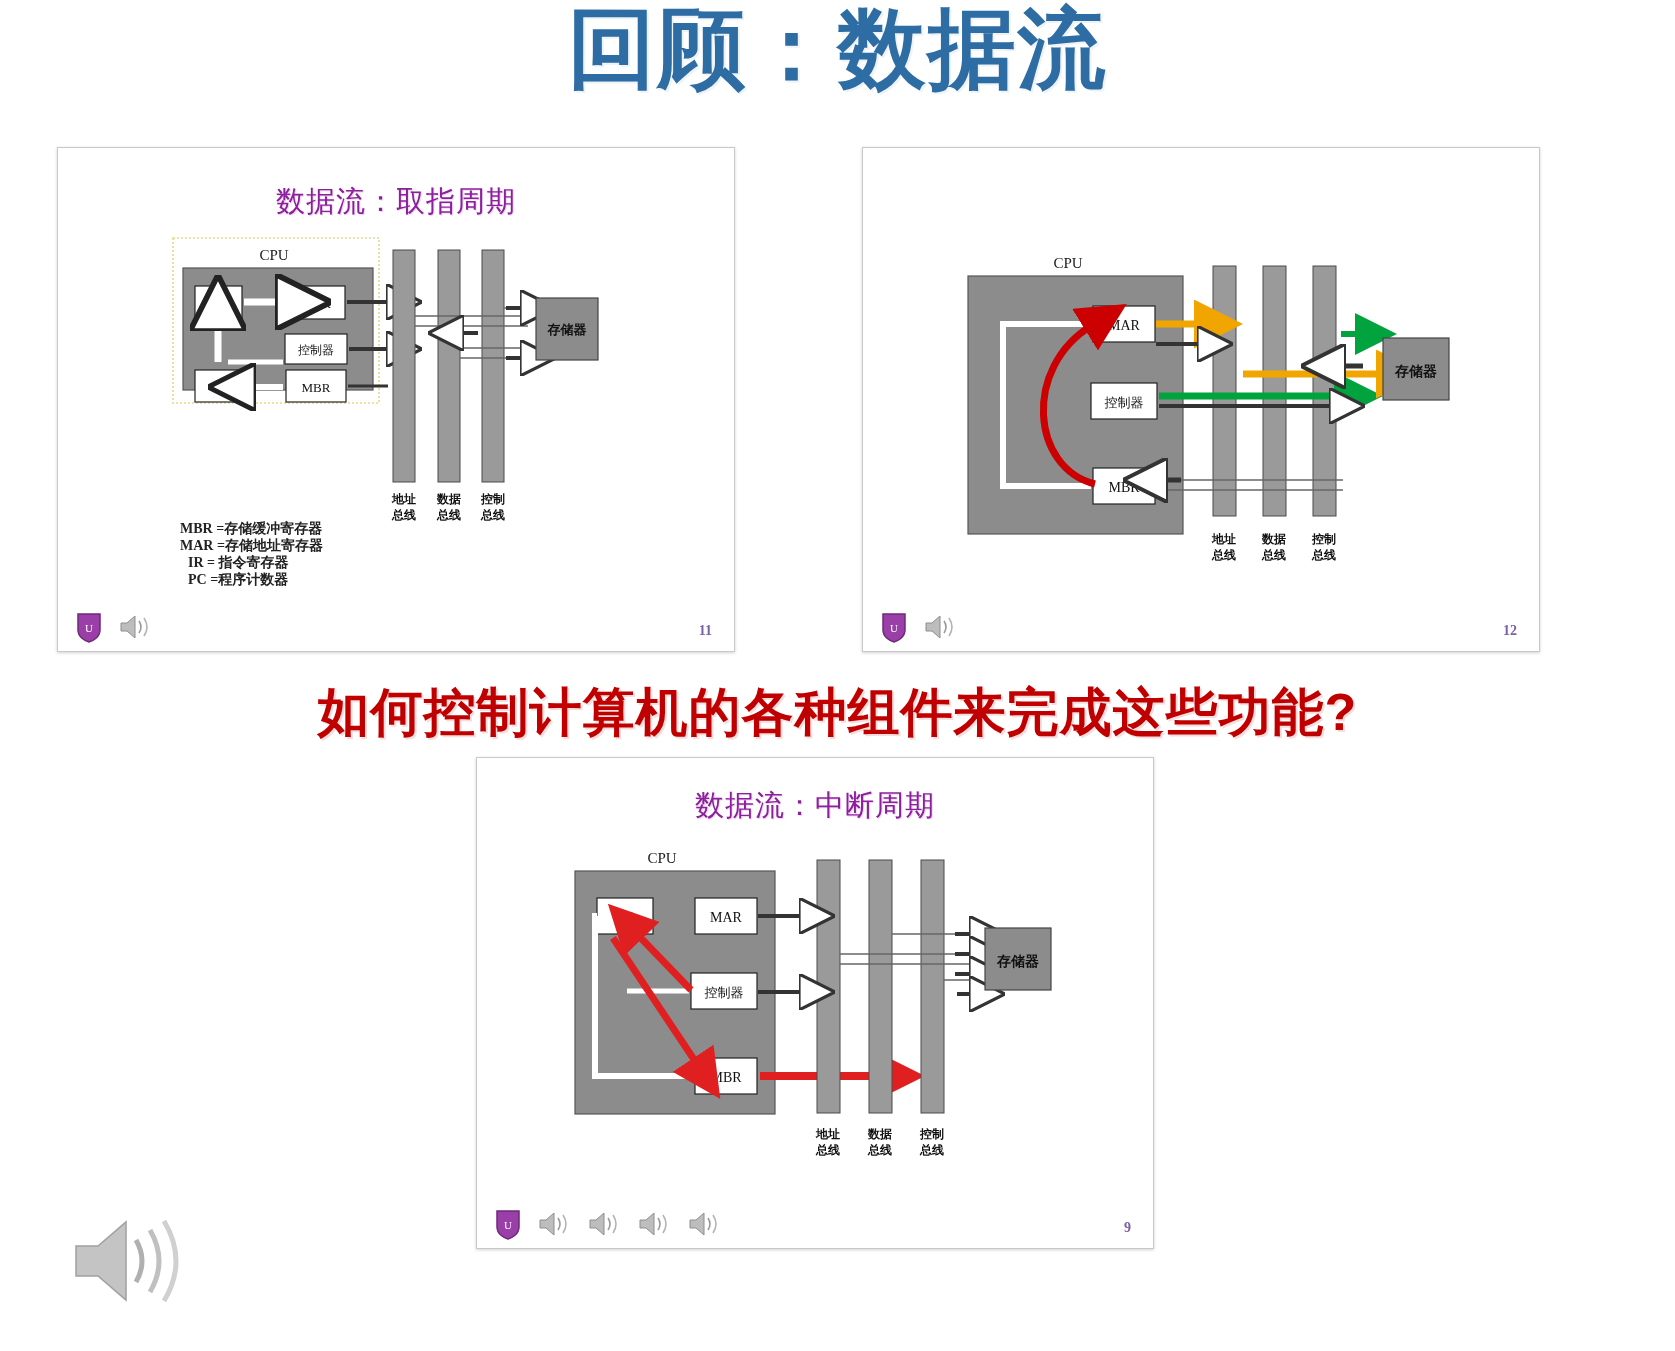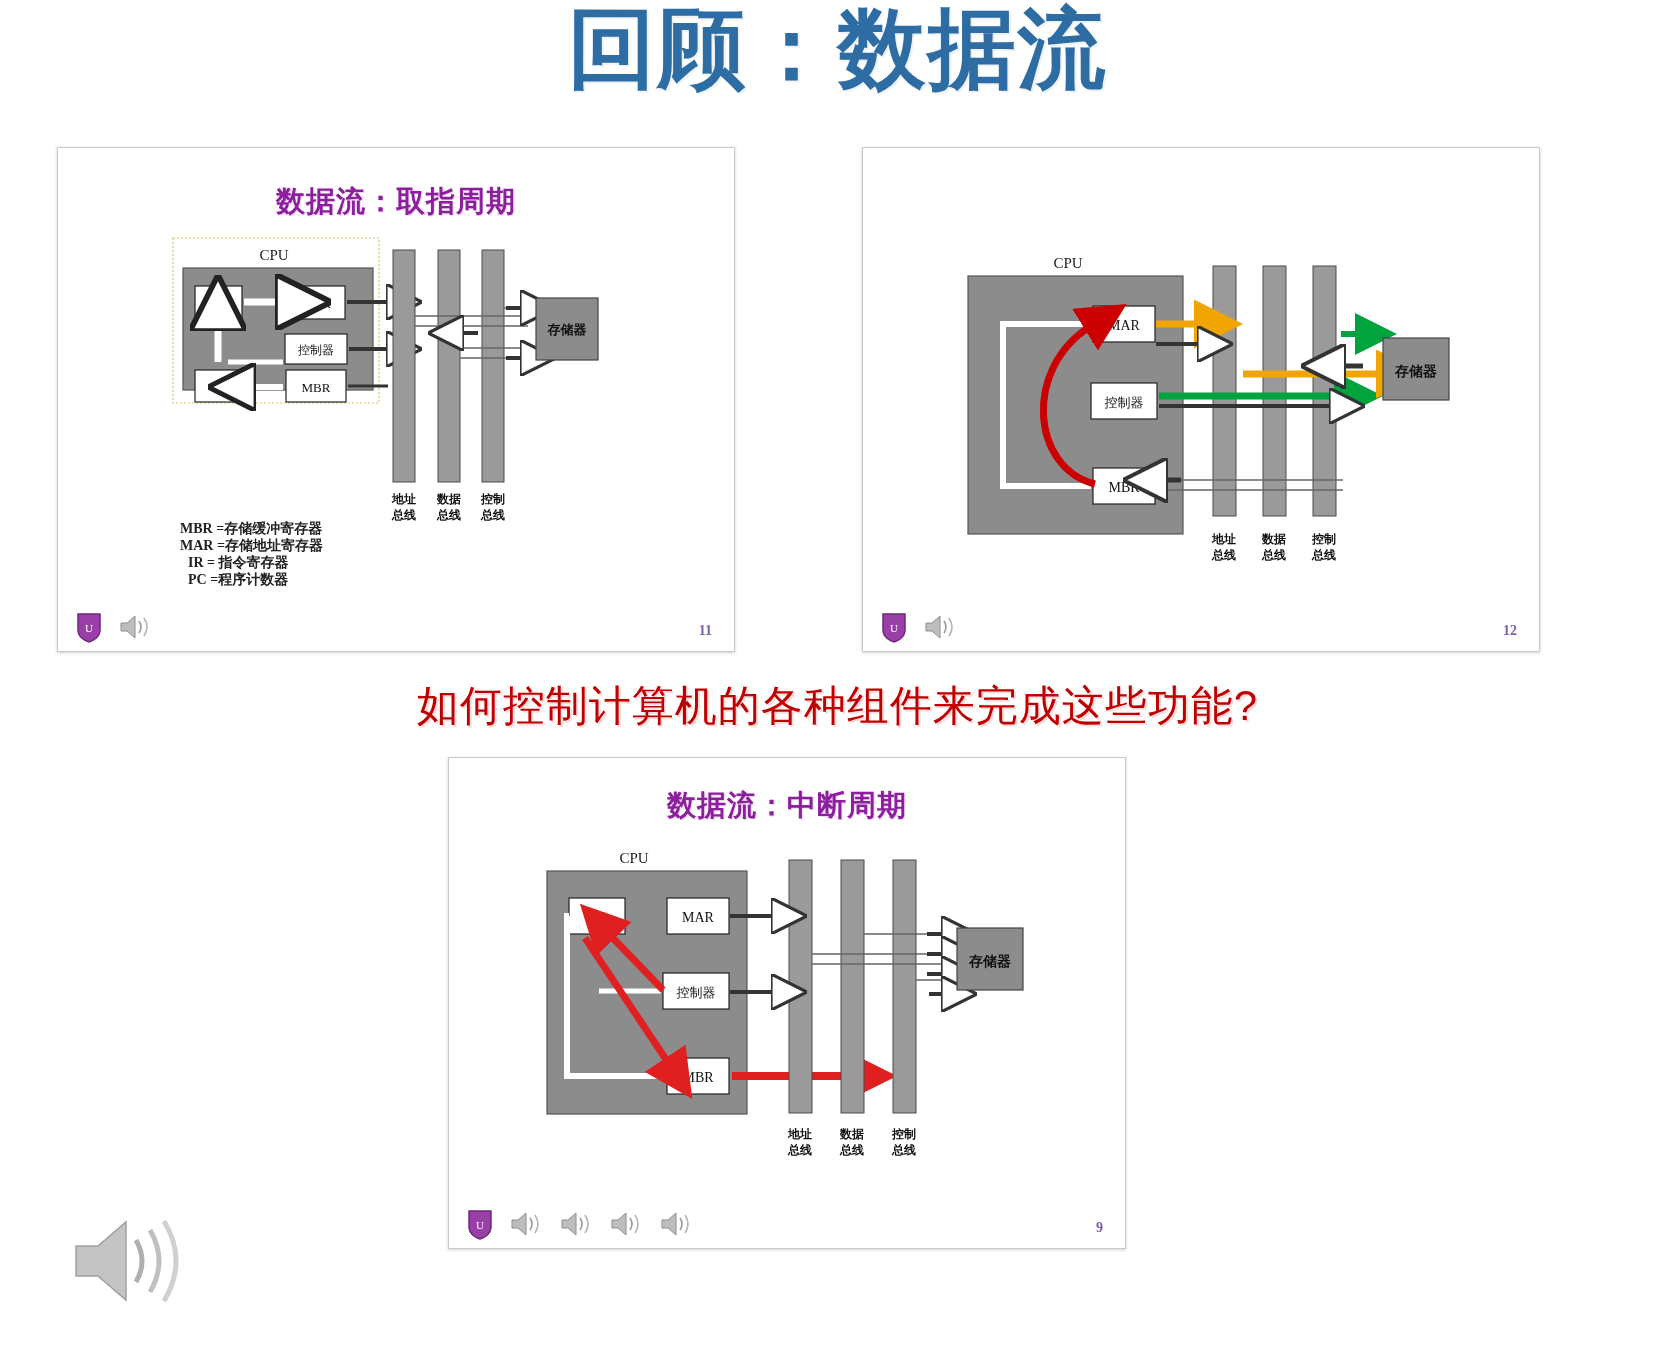--- a/index.html
+++ b/index.html
@@ -20,41 +20,41 @@
     color: #2e6ca4;
     letter-spacing: 2px;
     text-shadow: 2px 2px 0 #eef3f8;
     line-height: 1.2;
   }
 
   
   .red-headline {
     position: absolute; top: 678px; left: 0; width: 1675px;
     text-align: center;
-    font-size: 42px; font-weight: normal;
+    font-size: 52px; font-weight: bold;
     color: #c00000;
     letter-spacing: 1px;
     text-shadow: 2px 2px 0 #f6dede;
   }
 
   
   .slide {
     position: absolute;
     background: #ffffff;
     border: 1px solid #c9c9c9;
     box-shadow: 0 1px 3px rgba(0,0,0,0.18);
   }
   #slide-fetch   { left: 57px;  top: 147px;  width: 678px; height: 505px; }
   #slide-indir   { left: 862px; top: 147px;  width: 678px; height: 505px; }
-  #slide-intr    { left: 448px; top: 757px;  width: 678px; height: 492px; }
+  #slide-intr    { left: 476px; top: 757px;  width: 678px; height: 492px; }
 
   .slide-title {
     position: absolute; left: 0; width: 100%;
     text-align: center;
-    font-size: 29px; font-weight: bold;
+    font-size: 29px; font-weight: normal;
     color: #8c1f9c;
     text-shadow: 1px 1px 0 #f0d8f4;
     letter-spacing: 1px;
   }
   #slide-fetch .slide-title { top: 34px; }
   #slide-indir .slide-title { top: 34px; }
   #slide-intr  .slide-title { top: 28px; }
 
   .slide-num {
     position: absolute; right: 22px; bottom: 12px;

